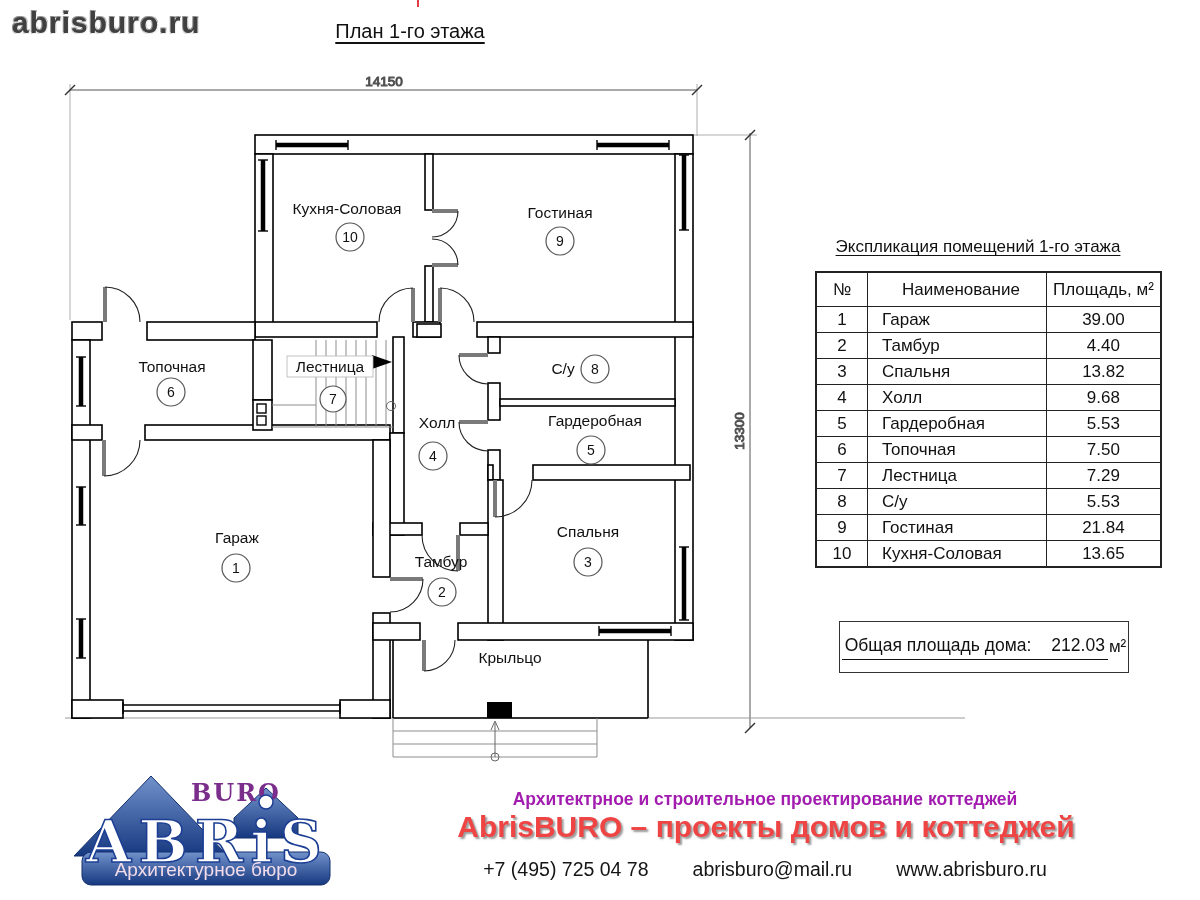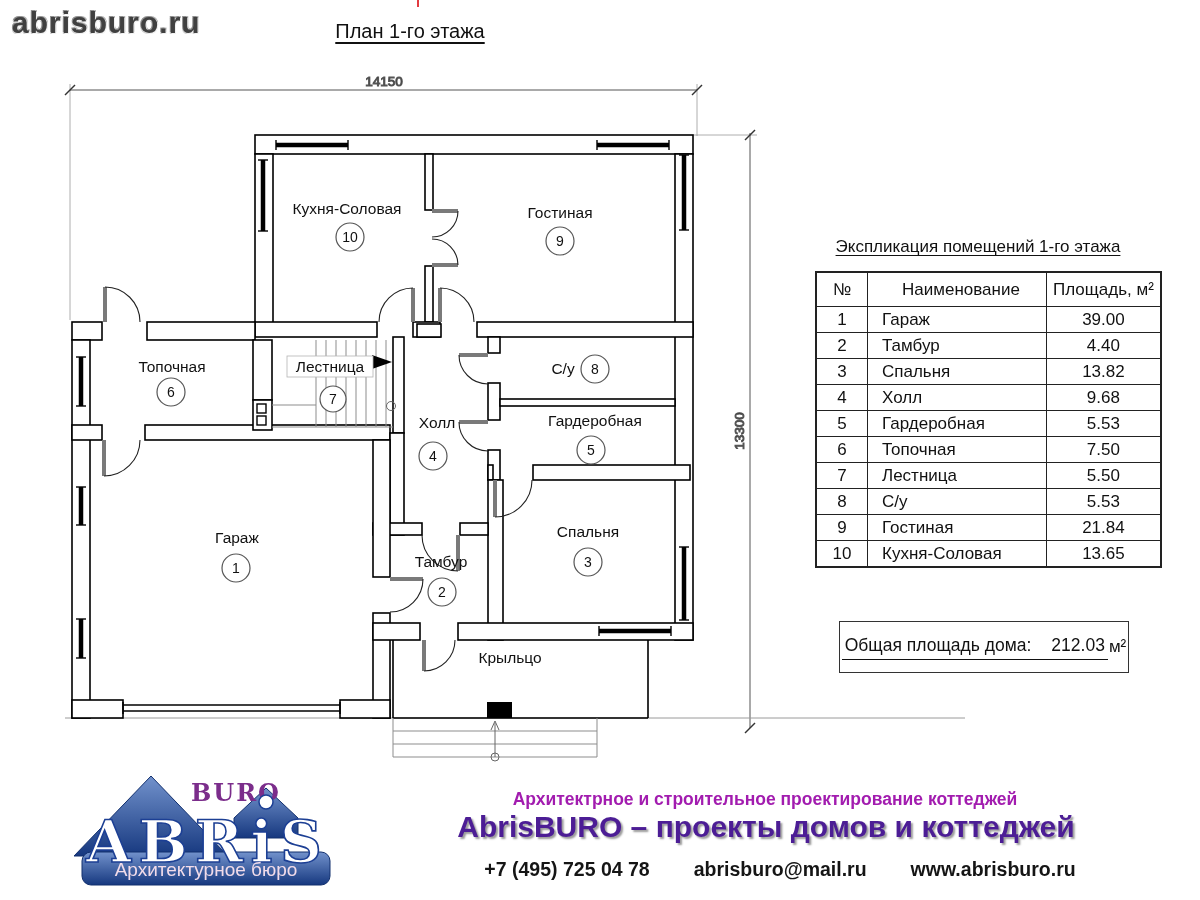--- a/index.html
+++ b/index.html
@@ -31,23 +31,23 @@
   .col-area{width:100px;text-align:center}
   .total-lbl{text-align:right;padding-right:12px !important}
   
   #summary-box{left:839px;top:621px;width:288px;height:50px;border:1.5px solid #333;
     display:flex;align-items:center;justify-content:center;font-size:17.5px}
   #summary-box .uline{border-bottom:1.5px solid #111;padding:0 3px 3px 3px;display:inline-flex;gap:20px}
   #summary-box .unit{margin-left:1px;font-size:17px}
   
   #footer-line1{left:420px;top:789px;width:690px;text-align:center;font-size:17.5px;font-weight:bold;color:#a21caf}
   #footer-line2{left:385px;top:810px;width:762px;text-align:center;font-size:30px;font-weight:bold;
-    color:#4c1d95;letter-spacing:0px;text-shadow:2px 2px 2px #9a9a9a}
-  #footer-line3{left:435px;top:858px;width:690px;display:flex;justify-content:center;gap:44px;
-    font-size:19.5px;font-weight:bold;color:#151515}
+    color:#ef4444;letter-spacing:0px;text-shadow:2px 2px 2px #9a9a9a}
+  #footer-line3{left:420px;top:858px;width:690px;display:flex;justify-content:center;gap:44px;
+    font-size:19.5px;font-weight:normal;color:#151515}
   #logo-svg{left:68px;top:768px;pointer-events:none}
 </style>
 </head>
 <body>
 
 <div class="abs" id="site-watermark">abrisburo.ru</div>
 <div class="abs" id="plan-title">План 1-го этажа</div>
 <div class="abs" id="red-tick"></div>
 
 <svg class="abs" id="plan-svg" width="910" height="700" viewBox="60 75 910 700">
@@ -292,21 +292,21 @@
         <td class="col-area">5.53</td>
       </tr>
   <tr>
         <td class="col-num">6</td>
         <td class="col-name">Топочная</td>
         <td class="col-area">7.50</td>
       </tr>
   <tr>
         <td class="col-num">7</td>
         <td class="col-name">Лестница</td>
-        <td class="col-area">5.50</td>
+        <td class="col-area">7.29</td>
       </tr>
   <tr>
         <td class="col-num">8</td>
         <td class="col-name">С/у</td>
         <td class="col-area">5.53</td>
       </tr>
   <tr>
         <td class="col-num">9</td>
         <td class="col-name">Гостиная</td>
         <td class="col-area">21.84</td>

